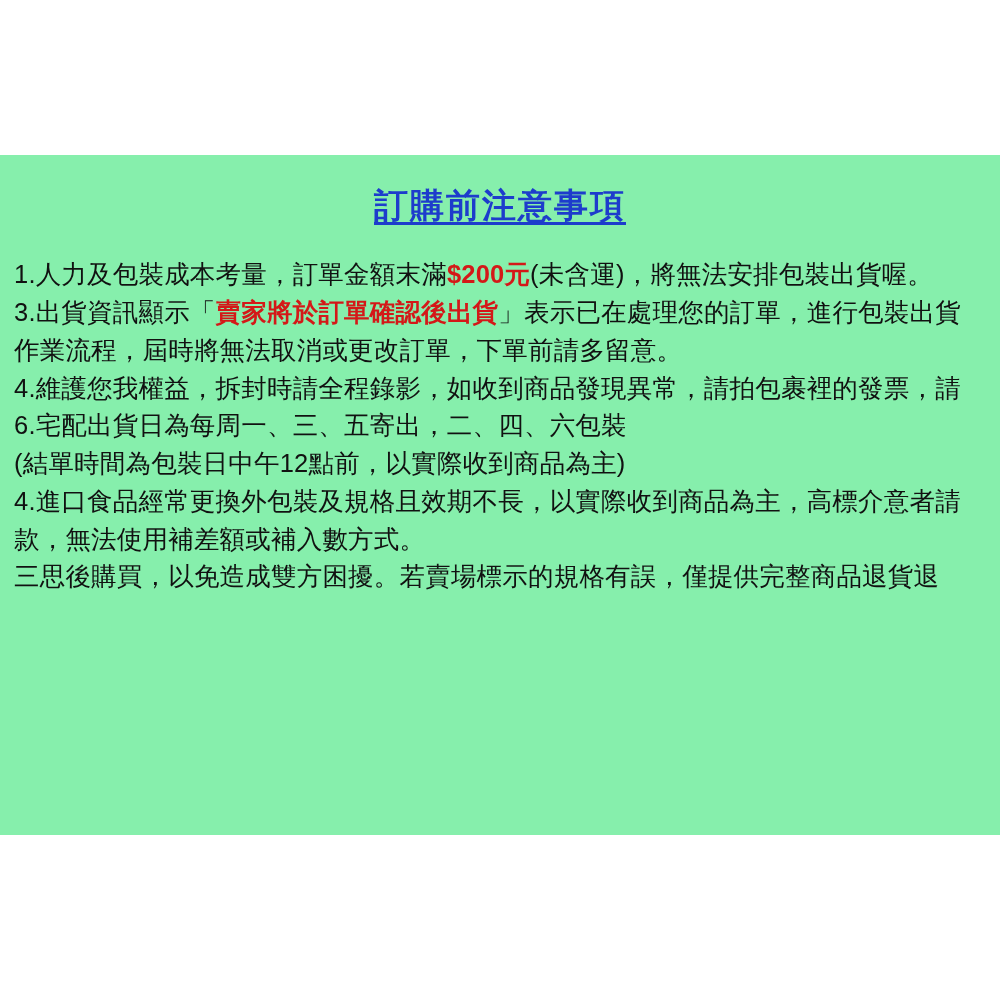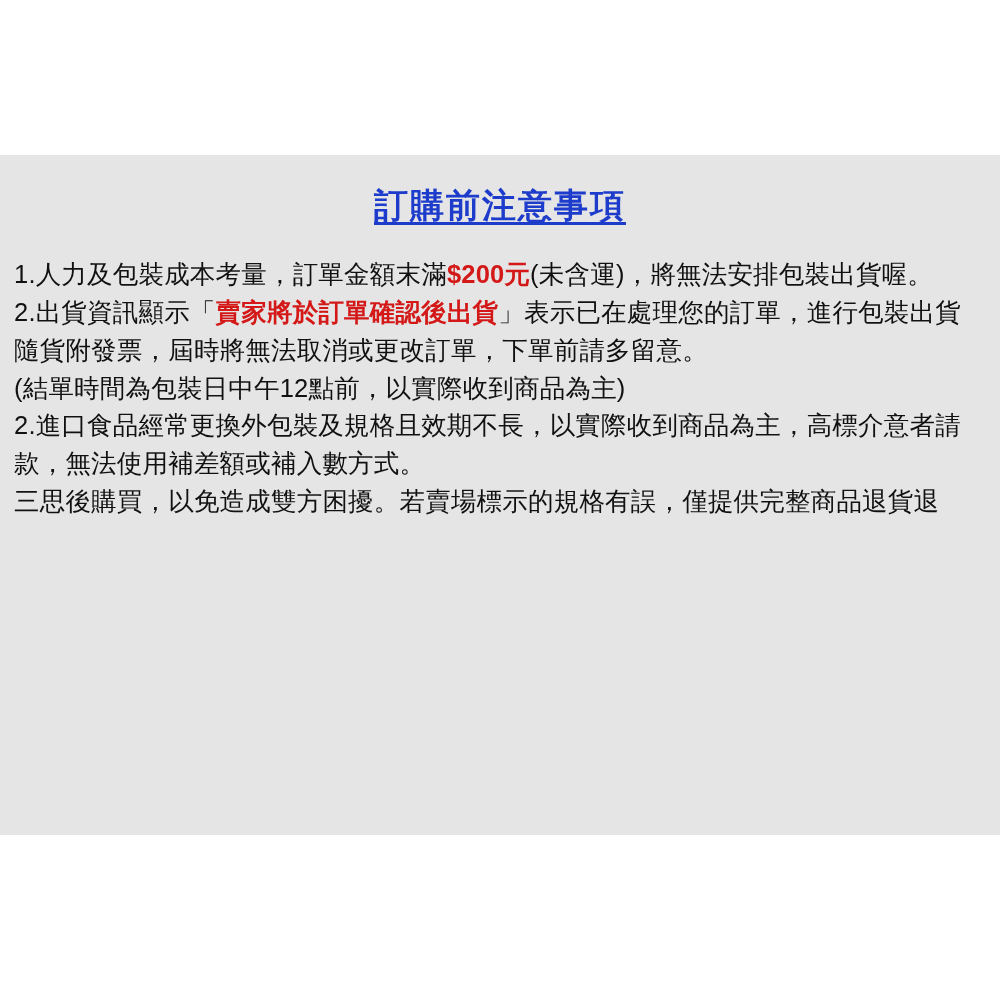--- a/index.html
+++ b/index.html
@@ -18,21 +18,21 @@
     width: 1000px;
     height: 1000px;
     background: #ffffff;
   }
   .notice-panel {
     position: absolute;
     left: 0;
     top: 155px;
     width: 1000px;
     height: 680px;
-    background: #e5e5e5;
+    background: #86efac;
     box-sizing: border-box;
     padding: 32px 14px 10px 14px;
   }
   .notice-title {
     text-align: center;
     color: #1d3ccc;
     font-size: 34px;
     font-weight: bold;
     letter-spacing: 2px;
     line-height: 1.1;
@@ -63,21 +63,23 @@
   }
 </style>
 </head>
 <body>
 
 <div class="canvas">
   <div class="notice-panel">
     <h1 class="notice-title">訂購前注意事項</h1>
     <div class="notice-body">
         <p class="line"><span>1.人力及包裝成本考量，訂單金額末滿</span><span class="hl-red">$200元</span><span>(未含運)，將無法安排包裝出貨喔。</span></p>
-        <p class="line"><span>2.出貨資訊顯示「</span><span class="hl-red-underline">賣家將於訂單確認後出貨</span><span>」表示已在處理您的訂單，進行包裝出貨</span></p>
-        <p class="line"><span>隨貨附發票，屆時將無法取消或更改訂單，下單前請多留意。</span></p>
+        <p class="line"><span>3.出貨資訊顯示「</span><span class="hl-red-underline">賣家將於訂單確認後出貨</span><span>」表示已在處理您的訂單，進行包裝出貨</span></p>
+        <p class="line"><span>作業流程，屆時將無法取消或更改訂單，下單前請多留意。</span></p>
+        <p class="line"><span>4.維護您我權益，拆封時請全程錄影，如收到商品發現異常，請拍包裹裡的發票，請</span></p>
+        <p class="line"><span>6.宅配出貨日為每周一、三、五寄出，二、四、六包裝</span></p>
         <p class="line"><span>(結單時間為包裝日中午12點前，以實際收到商品為主)</span></p>
-        <p class="line"><span>2.進口食品經常更換外包裝及規格且效期不長，以實際收到商品為主，高標介意者請</span></p>
+        <p class="line"><span>4.進口食品經常更換外包裝及規格且效期不長，以實際收到商品為主，高標介意者請</span></p>
         <p class="line"><span>款，無法使用補差額或補入數方式。</span></p>
         <p class="line"><span>三思後購買，以免造成雙方困擾。若賣場標示的規格有誤，僅提供完整商品退貨退</span></p>
       </div>
   </div>
 </div>
 
 </body></html>

